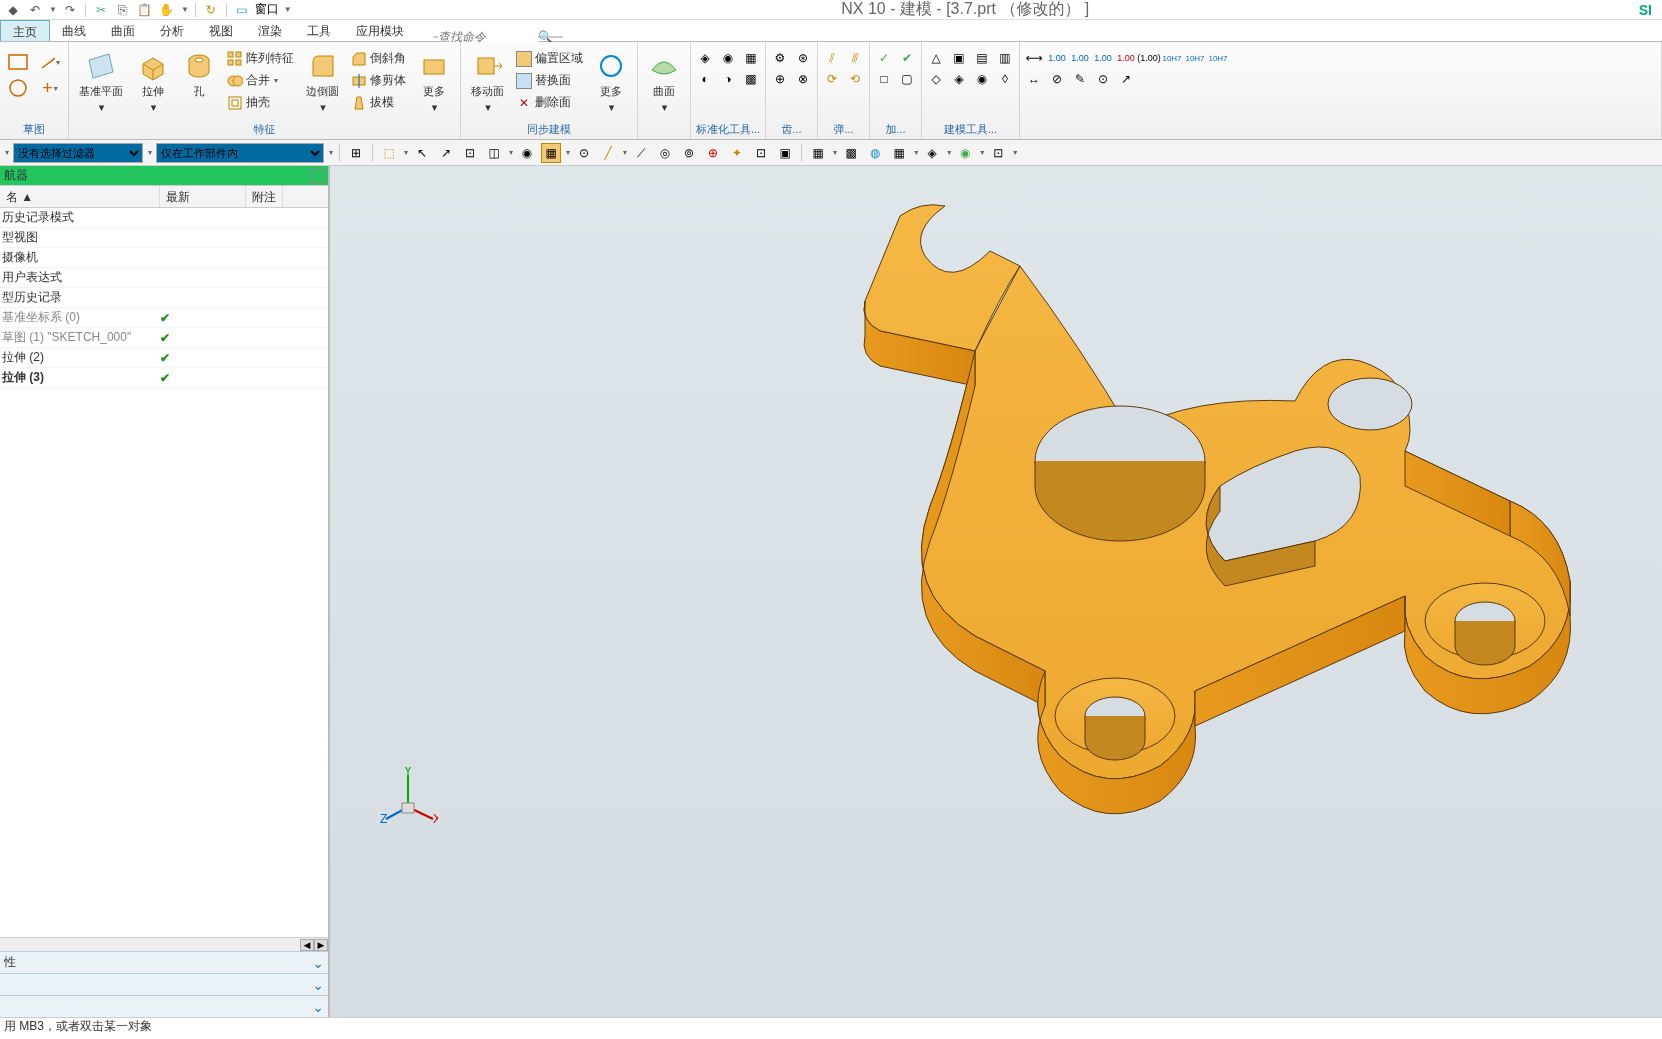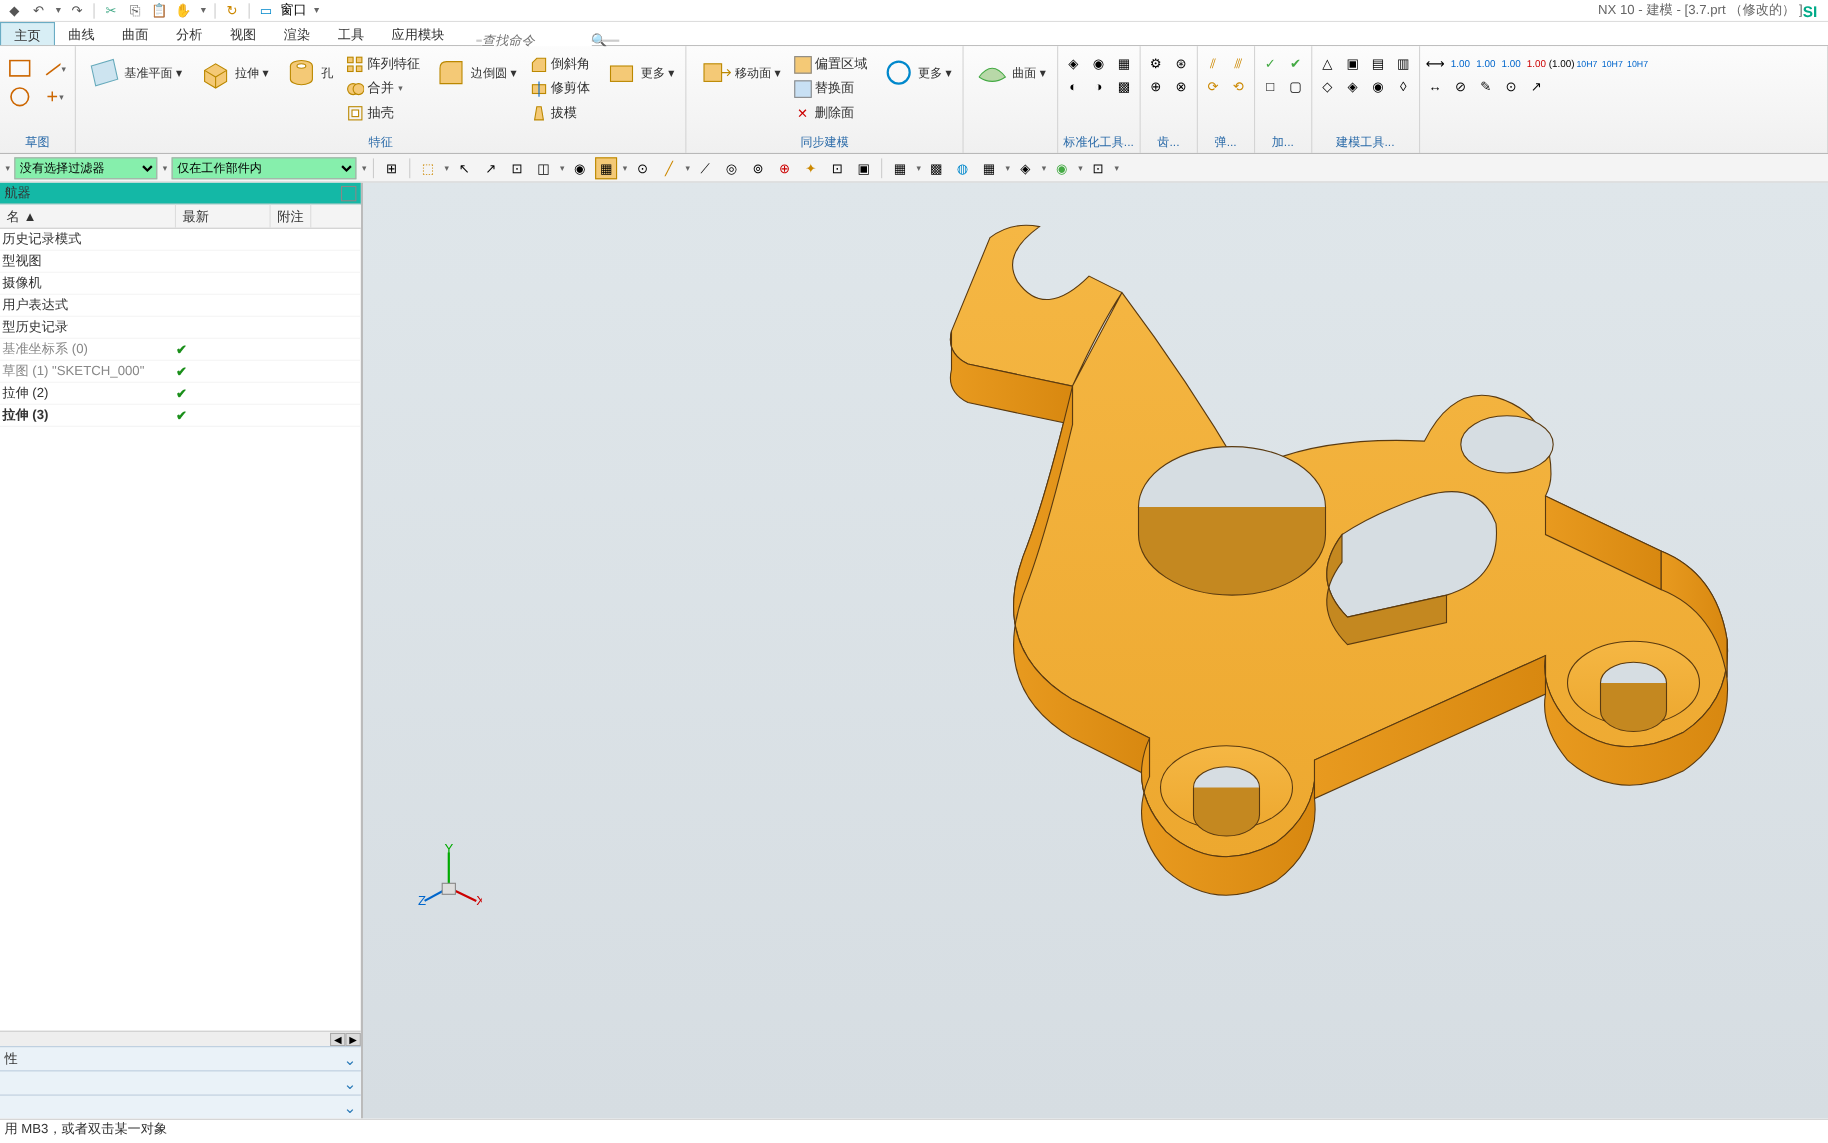--- a/index.html
+++ b/index.html
@@ -1,45 +1,45 @@
 <!DOCTYPE html>
 <html><head>
 <meta charset="utf-8">
 <style>
 *{box-sizing:border-box;margin:0;padding:0;font-family:"Microsoft YaHei","Segoe UI",sans-serif;font-size:12px;user-select:none}
 body{width:1662px;height:1039px;overflow:hidden;background:#fff;display:flex;flex-direction:column}
 .titlebar{height:20px;background:#fff;display:flex;align-items:center;padding:0 4px;border-bottom:1px solid #ddd}
 .qat{display:flex;gap:4px;align-items:center}
 .qat-btn{width:18px;height:18px;display:flex;align-items:center;justify-content:center;color:#555;cursor:pointer}
 .qat-sep{width:1px;height:14px;background:#ccc;margin:0 2px}
-.ttl{flex:1;text-align:right;color:#666;font-size:12px}
+.ttl{flex:1;text-align:center;color:#666;font-size:16px}
 .si{color:#0a8;font-weight:bold;font-size:14px;padding-right:6px}
 .menubar{height:22px;background:#fff;display:flex;align-items:stretch;border-bottom:1px solid #b8b8b8}
 .tab{padding:3px 12px;color:#333;cursor:pointer;border-right:1px solid transparent}
 .tab.active{background:#d8eef5;border:1px solid #6aacc4;border-bottom:none}
 .search-cmd{margin-left:auto;display:flex;align-items:center;background:#fff;border:1px solid #ccc;padding:0 4px;width:130px;margin:16px}
 .search-cmd input{border:none;outline:none;width:100px;color:#999;font-style:italic}
 .ribbon{height:98px;background:linear-gradient(#fcfcfc,#f0f0f0);display:flex;border-bottom:1px solid #b8b8b8}
 .rgroup{display:flex;flex-direction:column;border-right:1px solid #d4d4d4;padding:2px 4px}
 .rgroup-body{flex:1;display:flex;align-items:flex-start;gap:2px;padding-top:4px}
 .rgroup-label{height:16px;text-align:center;color:#2a6aa8;font-size:11px;display:flex;align-items:center;justify-content:center}
-.rbtn-lg{display:flex;flex-direction:row;align-items:center;padding:2px 6px;cursor:pointer;gap:2px}
+.rbtn-lg{display:flex;flex-direction:column;align-items:center;padding:2px 6px;cursor:pointer;gap:2px}
 .rbtn-lg .ic{width:32px;height:32px}
 .rbtn-lg span{font-size:11px;color:#333}
 .rbtn-sm{display:flex;align-items:center;gap:3px;padding:2px 4px;cursor:pointer;font-size:11px;color:#333}
 .rbtn-sm .ic{width:16px;height:16px}
 .rcol{display:flex;flex-direction:column;gap:1px}
 .ic{display:inline-flex;align-items:center;justify-content:center}
 .selbar{height:26px;background:#f4f4f4;border-bottom:1px solid #ccc;display:flex;align-items:center;padding:0 4px;gap:4px}
-.selbar select{height:20px;font-size:11px;border:1px solid #aaa;background:#86efac}
+.selbar select{height:20px;font-size:11px;border:1px solid #aaa;background:#0369a1}
 .selbar .sep{width:1px;height:18px;background:#ccc;margin:0 2px}
 .tb-ic{width:20px;height:20px;display:flex;align-items:center;justify-content:center;cursor:pointer}
 .main{flex:1;display:flex;overflow:hidden}
 .nav{width:330px;background:#fff;border-right:2px solid #bbb;display:flex;flex-direction:column}
-.nav-head{height:20px;background:#14b8a6;border-bottom:1px solid #ccc;display:flex;align-items:center;padding:0 4px;color:#333}
+.nav-head{height:20px;background:#22c55e;border-bottom:1px solid #ccc;display:flex;align-items:center;padding:0 4px;color:#333}
 .nav-head .pin{margin-left:auto;width:14px;height:14px;border:1px solid #888}
 .nav-cols{height:22px;background:#f4f4f4;border-bottom:1px solid #ccc;display:flex}
 .nav-col{padding:3px 6px;color:#333;border-right:1px solid #ddd}
 .nav-col:first-child{width:160px}
 .nav-col:nth-child(2){width:86px}
 .nav-tree{flex:1;overflow:auto}
 .tree-row{height:20px;display:flex;align-items:center;padding-left:2px;color:#333;border-bottom:1px solid #f4f4f4}
 .tree-row .lbl{width:158px;overflow:hidden;white-space:nowrap}
 .tree-row .chk{color:#1a8f1a;font-weight:bold;width:86px}
 .tree-row.bold .lbl{font-weight:bold}

